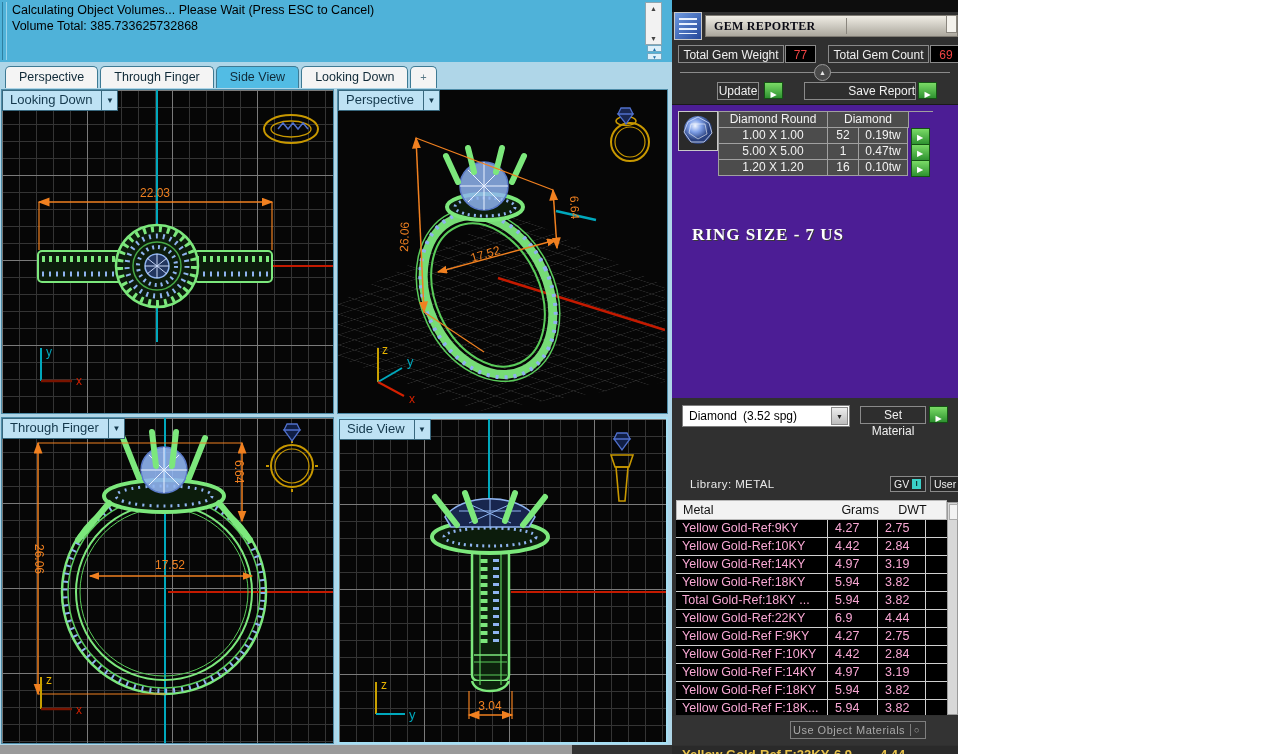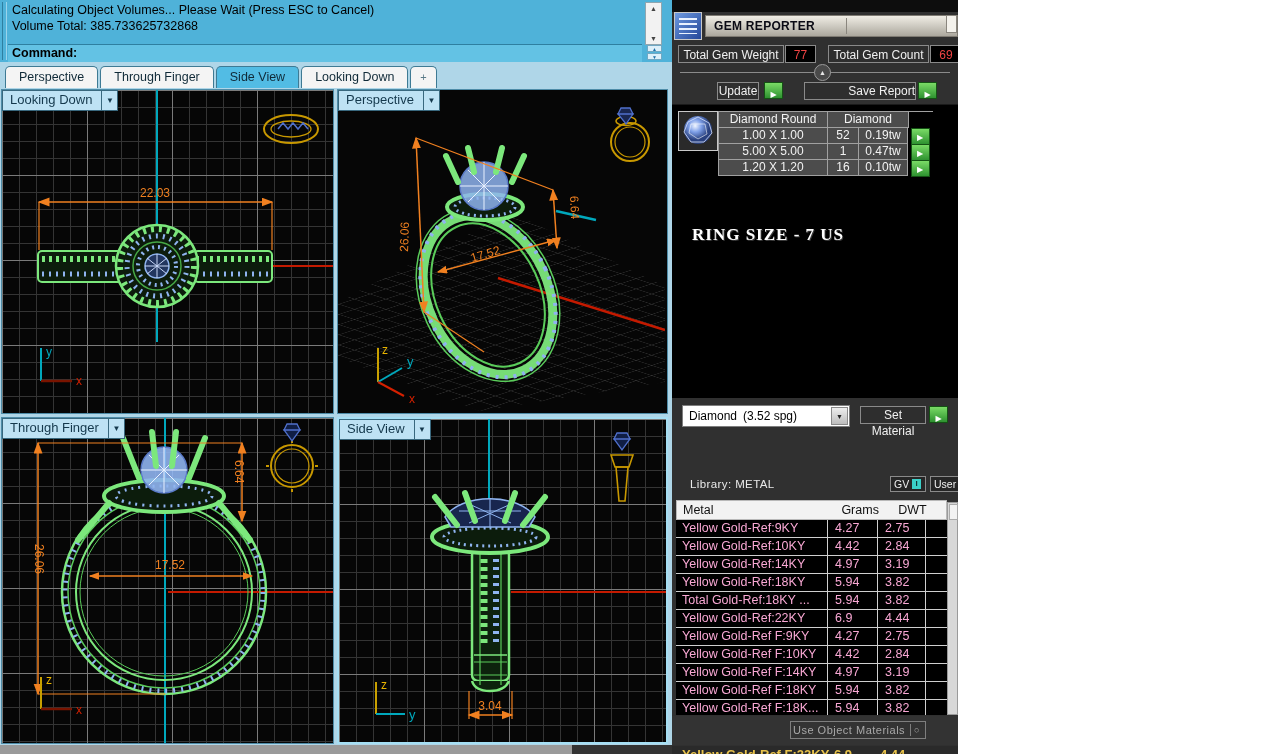--- a/index.html
+++ b/index.html
@@ -44,41 +44,41 @@
   .vp-label .name{background:#BEE2F4;border:1px solid #39687E;color:#14384C;font-size:13px;padding:1px 9px 2px 7px;}
   .vp-label .caret{background:#BEE2F4;border:1px solid #39687E;border-left:none;color:#14384C;font-size:8px;width:15px;text-align:center;line-height:19px;}
   .vp-svg{position:absolute;left:0;top:0;}
 
   #statusstrip{position:absolute;left:0;top:745px;width:672px;height:9px;background:#9A9A9A;}
   #statusstrip .dark{position:absolute;right:0;top:0;width:100px;height:9px;background:#333;}
 
   
   #panel{position:absolute;left:672px;top:0;width:286px;height:754px;background:#303030;overflow:hidden;}
   .top-black{position:absolute;left:0;top:0;width:286px;height:12px;background:#0D0D0D;}
-  .phdr{position:absolute;left:0;width:286px;height:30px;}
+  .phdr{position:absolute;left:0;width:286px;height:30px;font-family:Liberation Serif, serif;}
   .phdr .icon{position:absolute;left:2px;top:0;width:28px;height:28px;border:1px solid #C8C8C8;box-sizing:border-box;background:linear-gradient(135deg,#6E9AE0,#24479A);}
   .phdr .bar{position:absolute;left:33px;top:3px;right:0;height:22px;background:linear-gradient(#F0EDE5,#ABA79D);border:1px solid #7E7A72;box-sizing:border-box;display:flex;align-items:center;}
   .phdr .title{font-weight:bold;font-size:12px;color:#0A0A14;padding-left:8px;letter-spacing:.3px;}
   .phdr .bar::after{content:"";position:absolute;left:140px;top:2px;bottom:2px;border-left:1px solid #8A867E;}
   .phdr .tail{position:absolute;right:1px;top:3px;width:9px;height:16px;background:#F4F2EC;border:1px solid #8A867E;}
   #gem-icon{background:linear-gradient(135deg,#6E9AE0 0%,#24479A 100%);}
   #gem-icon::after{content:"";position:absolute;left:4px;top:5px;width:18px;height:16px;
      background:repeating-linear-gradient(#EAF2FF 0 2px,transparent 2px 5px);}
 
   .tot-label{position:absolute;height:18px;line-height:18px;background:#2E2E2E;border:1px solid #8A8A8A;color:#F0F0F0;font-size:12px;text-align:center;box-sizing:border-box;}
   .tot-value{position:absolute;height:18px;line-height:18px;background:#000;border:1px solid #8A8A8A;color:#ef4444;font-size:12px;text-align:center;box-sizing:border-box;}
 
   .splitline{position:absolute;left:8px;right:8px;top:72px;border-top:1px solid #8A8A8A;}
   .split-knob{position:absolute;left:142px;top:64px;width:17px;height:17px;border-radius:50%;background:#4A4A4A;border:1px solid #9A9A9A;color:#E8E8E8;font-size:7px;text-align:center;line-height:16px;box-sizing:border-box;}
 
   .dark-btn{position:absolute;height:18px;background:#2E2E2E;border:1px solid #8A8A8A;color:#F0F0F0;font-size:12px;text-align:center;line-height:16px;box-sizing:border-box;cursor:default;}
   .green-btn{position:absolute;width:19px;height:17px;background:linear-gradient(#7ADB66,#2E9230);border:1px solid #145214;box-sizing:border-box;color:#fff;text-align:center;cursor:default;}
   .green-btn::after{content:"\25B6";font-size:8px;line-height:15px;}
 
-  #gem-gray{position:absolute;left:0;top:104px;width:286px;height:294px;background:#000000;border-top:1px solid #1A1A1A;}
+  #gem-gray{position:absolute;left:0;top:104px;width:286px;height:294px;background:#4c1d95;border-top:1px solid #1A1A1A;}
   .gem-img-box{position:absolute;left:6px;top:6px;width:40px;height:40px;background:#2A2A2A;border:1px solid #C8C8C8;box-sizing:border-box;}
   .gem-table{position:absolute;left:46px;top:6px;}
   .gt-row{display:flex;}
   .gt-cell{background:#4C4C4C;border:1px solid #A0A0A0;border-top:none;color:#F2F2F2;font-size:12px;height:15px;line-height:15px;text-align:center;box-sizing:content-box;}
   .gt-head .gt-cell{border-top:1px solid #A0A0A0;}
   .gt-size{width:108px;}
   .gt-count{width:30px;border-left:none;}
   .gt-weight{width:48px;border-left:none;}
   .gt-h2{width:80px;border-left:none;}
   .gt-btn{width:24px;background:transparent;border:none;position:relative;}
@@ -144,23 +144,20 @@
   </defs>
 </svg>
 
 <div id="app">
 
   <div id="cad">
 
     <div id="cmdbar">
       <div id="cmd-line1" class="cmd-line">Calculating Object Volumes... Please Wait (Press ESC to Cancel)</div>
       <div id="cmd-line2" class="cmd-line">Volume Total: 385.733625732868</div>
-      <div id="cmd-prompt-row">
-        <span id="cmd-prompt">Command:</span>
-      </div>
       <div class="vscroll">
         <div class="arr up">▲</div>
         <div class="arr dn">▼</div>
       </div>
       <div class="mini-btns">
         <div class="mini-btn">▲</div>
         <div class="mini-btn">▼</div>
       </div>
     </div>
 

